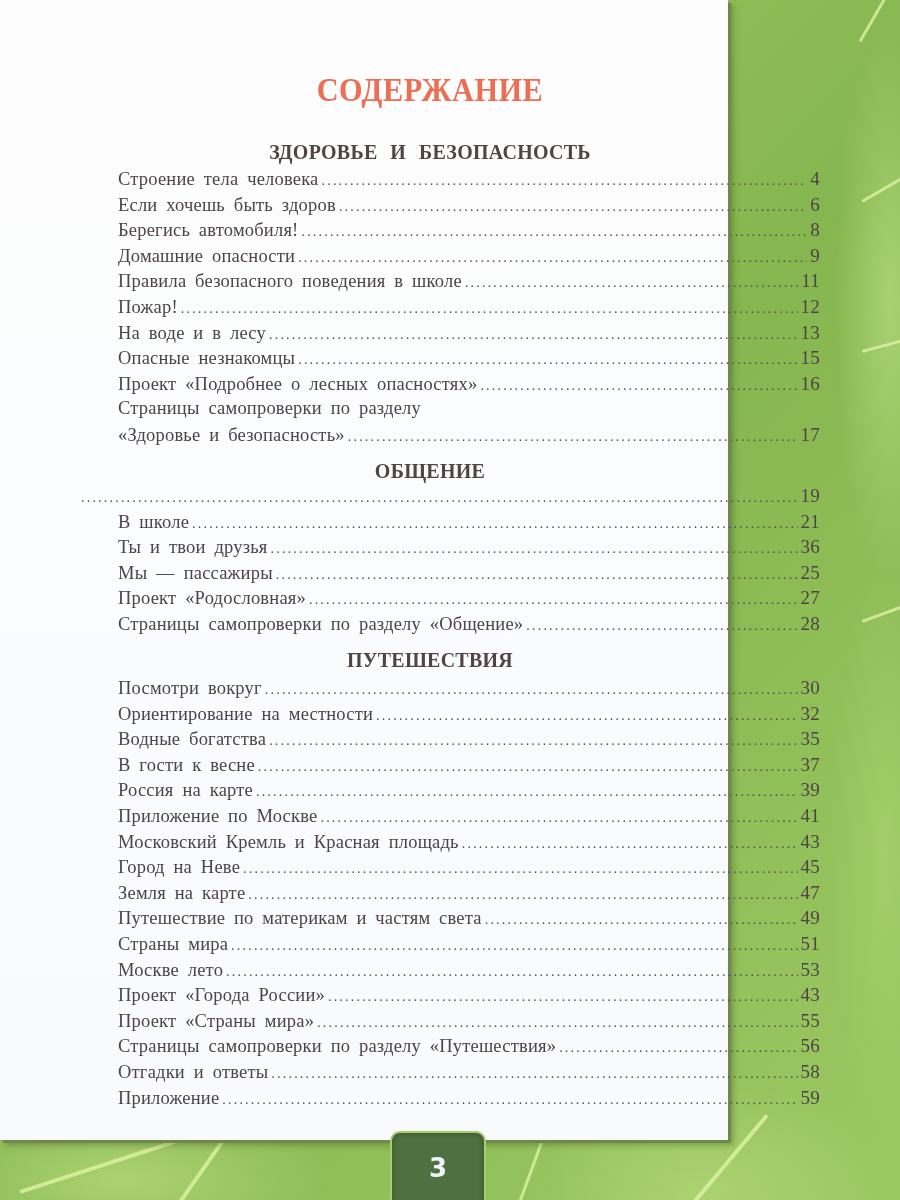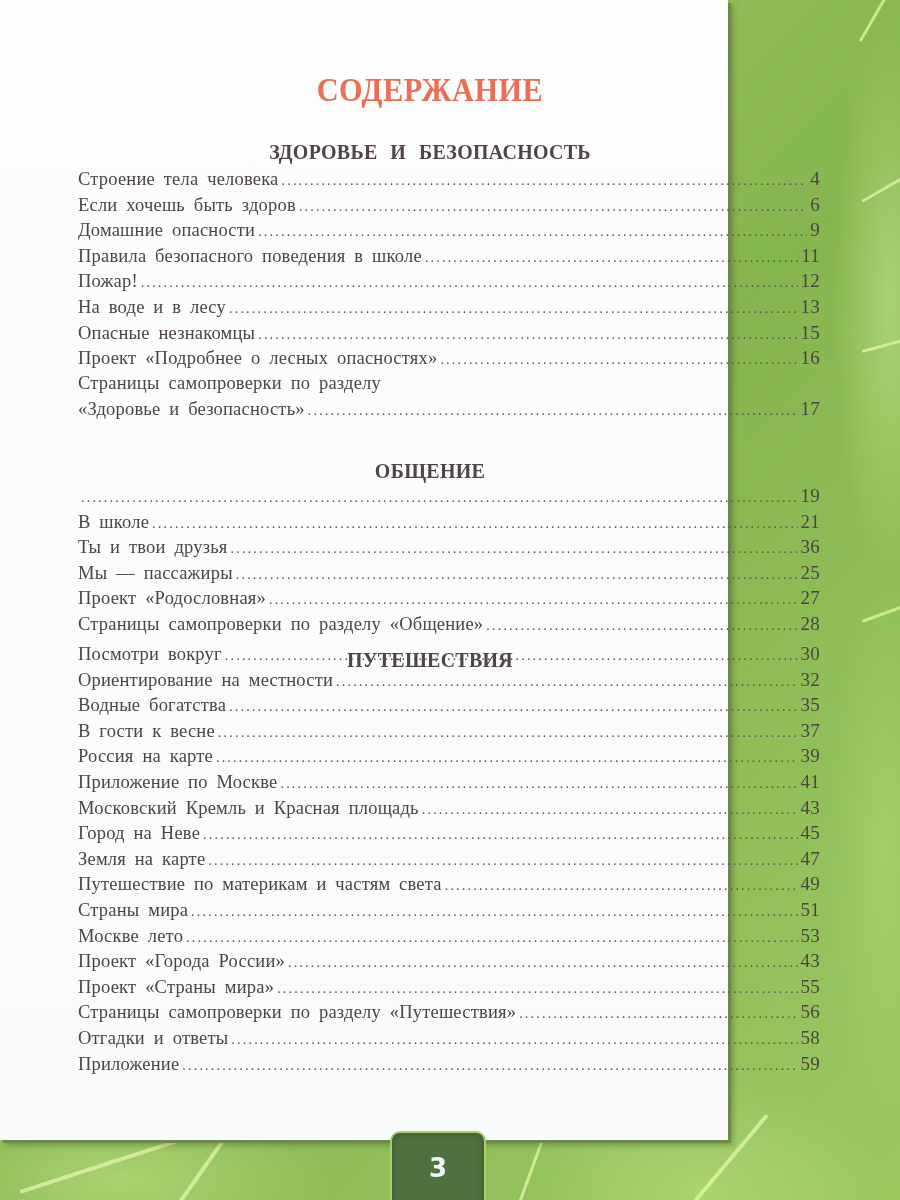--- a/index.html
+++ b/index.html
@@ -31,21 +31,21 @@
   .section-title {
     position:absolute; left:0; width:860px; text-align:center;
     color:#514544; font-weight:bold; font-size:21px; letter-spacing:0.3px;
     word-spacing:8px; transform:scaleX(0.95);
   }
   .toc-list { position:absolute; left:78px; width:742px; }
   .row {
     display:flex; align-items:baseline; height:25.6px; line-height:25.6px;
     color:#4d4446; font-size:18.5px; word-spacing:4px; letter-spacing:0.2px;
   }
-  .row .label { white-space:nowrap; flex:0 0 auto; }
+  .row .label { white-space:nowrap; flex:0 0 auto;margin-left:40px; }
   .row .dots {
     flex:1 1 auto; overflow:hidden; white-space:nowrap; margin:0 3px;
     color:#5a5052; letter-spacing:2.2px; font-size:14px;
   }
   .row .dots::before { content:"................................................................................................................................................................................................"; }
   .row .num { flex:0 0 auto; text-align:right; font-size:19px; }
   .page-badge {
     position:absolute; left:390px; top:1131px; width:92px; height:80px;
     background:#4f7040; border-radius:10px 10px 0 0;
     border:2px solid #a5d06d; border-bottom:none;
@@ -81,20 +81,25 @@
         <span class="label">Строение тела человека</span>
         <span class="dots"></span>
         <span class="num">4</span>
       </div>
     <div class="row">
         <span class="label">Если хочешь быть здоров</span>
         <span class="dots"></span>
         <span class="num">6</span>
       </div>
     <div class="row">
+        <span class="label">Берегись автомобиля!</span>
+        <span class="dots"></span>
+        <span class="num">8</span>
+      </div>
+    <div class="row">
         <span class="label">Домашние опасности</span>
         <span class="dots"></span>
         <span class="num">9</span>
       </div>
     <div class="row">
         <span class="label">Правила безопасного поведения в школе</span>
         <span class="dots"></span>
         <span class="num">11</span>
       </div>
     <div class="row">
@@ -154,21 +159,21 @@
         <span class="num">27</span>
       </div>
     <div class="row">
         <span class="label">Страницы самопроверки по разделу «Общение»</span>
         <span class="dots"></span>
         <span class="num">28</span>
       </div>
   </div>
 
   <div class="section-title" style="top:648px;">ПУТЕШЕСТВИЯ</div>
-  <div class="toc-list" style="top:641px;">
+  <div class="toc-list" style="top:675px;">
     <div class="row">
         <span class="label">Посмотри вокруг</span>
         <span class="dots"></span>
         <span class="num">30</span>
       </div>
     <div class="row">
         <span class="label">Ориентирование на местности</span>
         <span class="dots"></span>
         <span class="num">32</span>
       </div>

